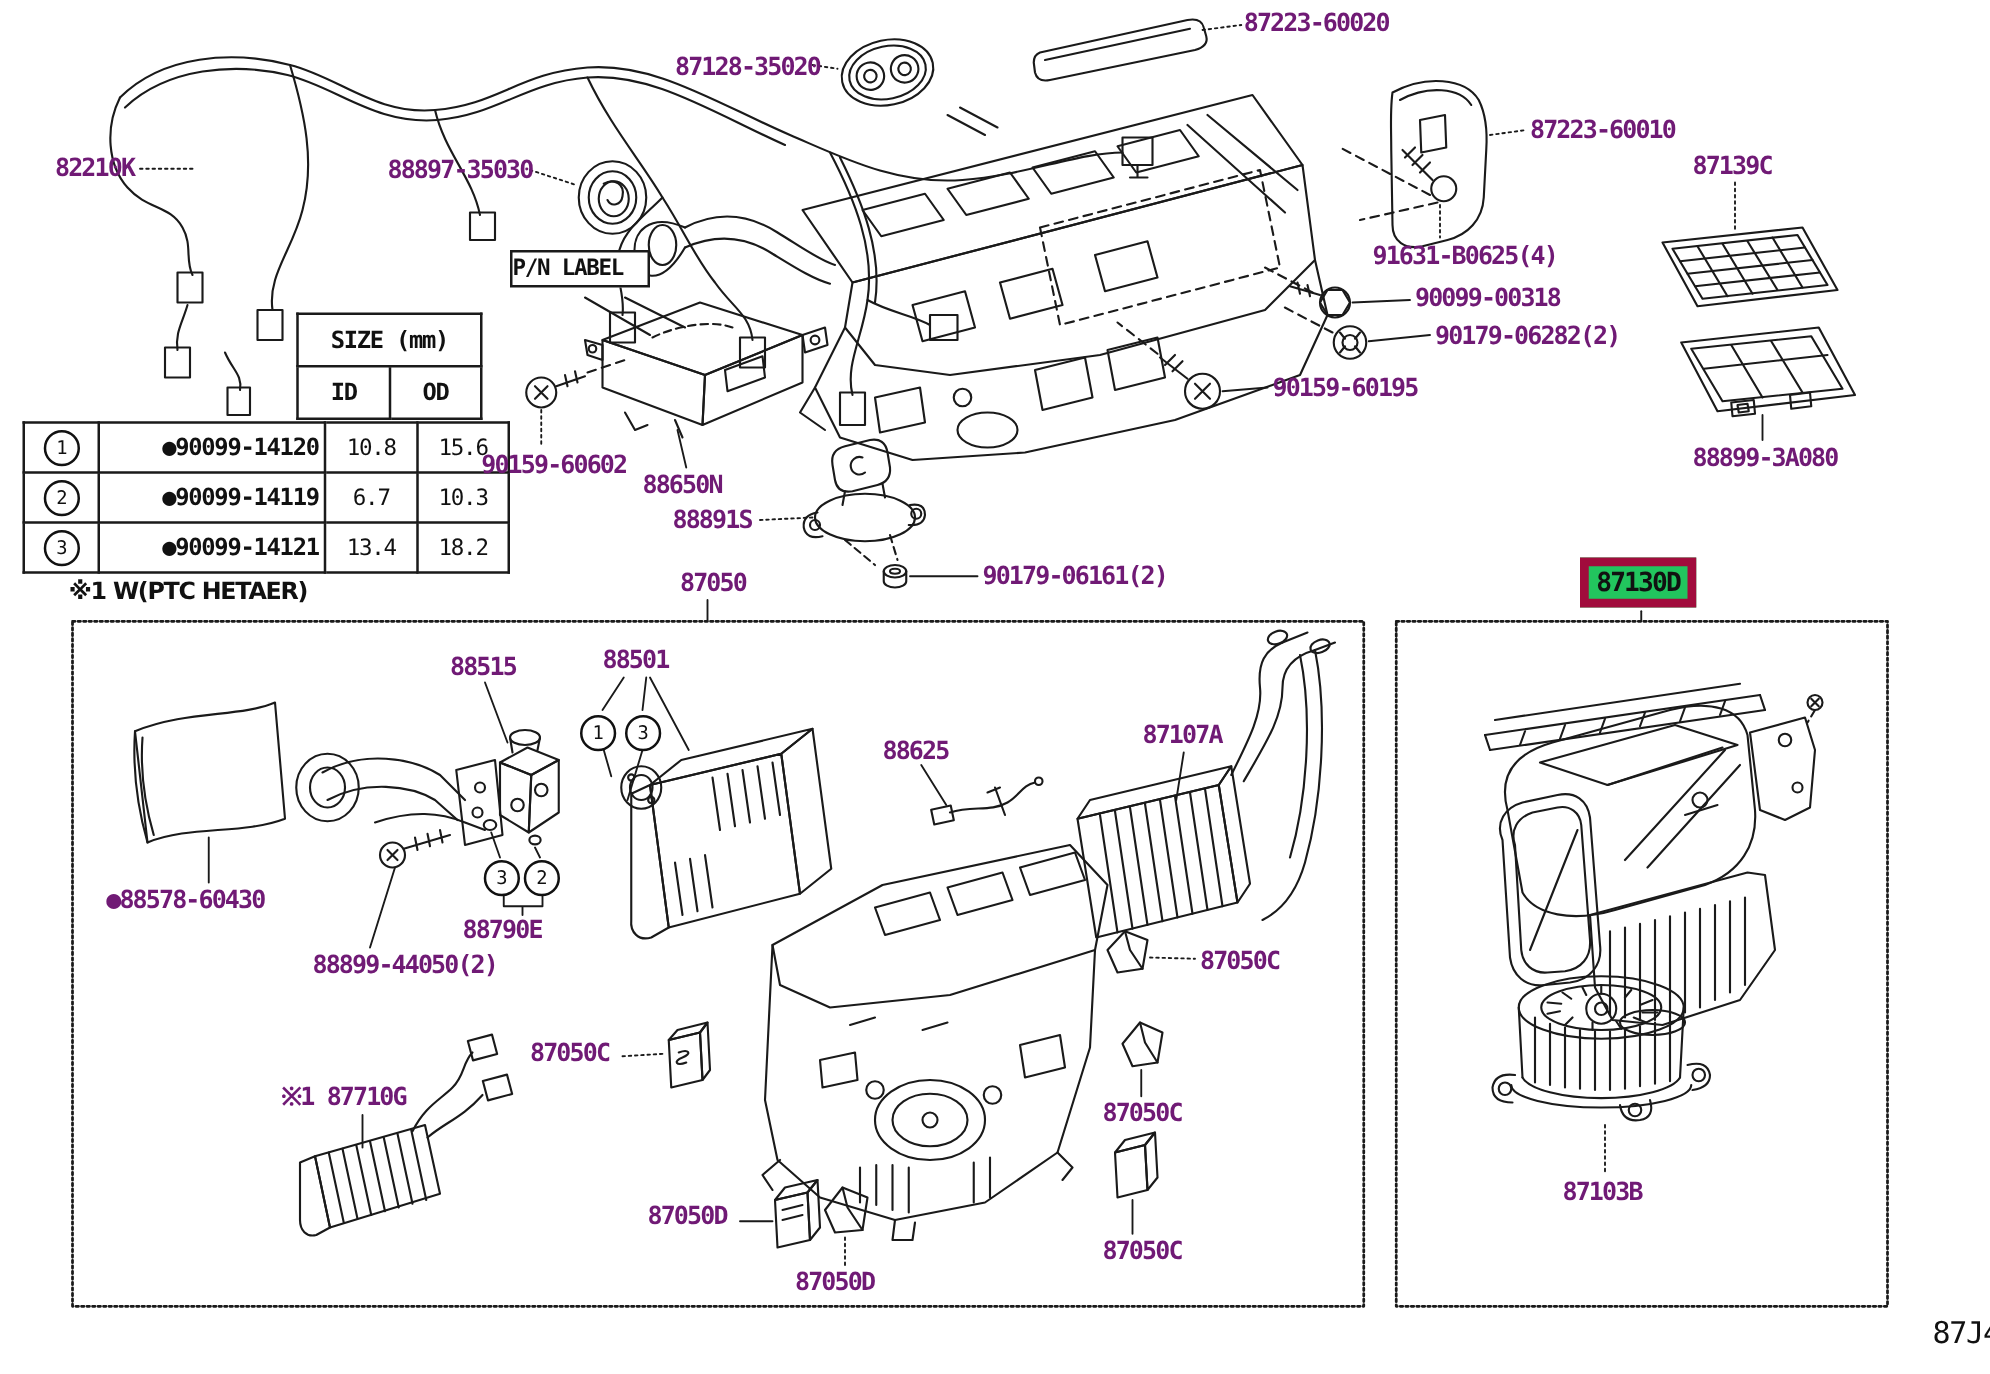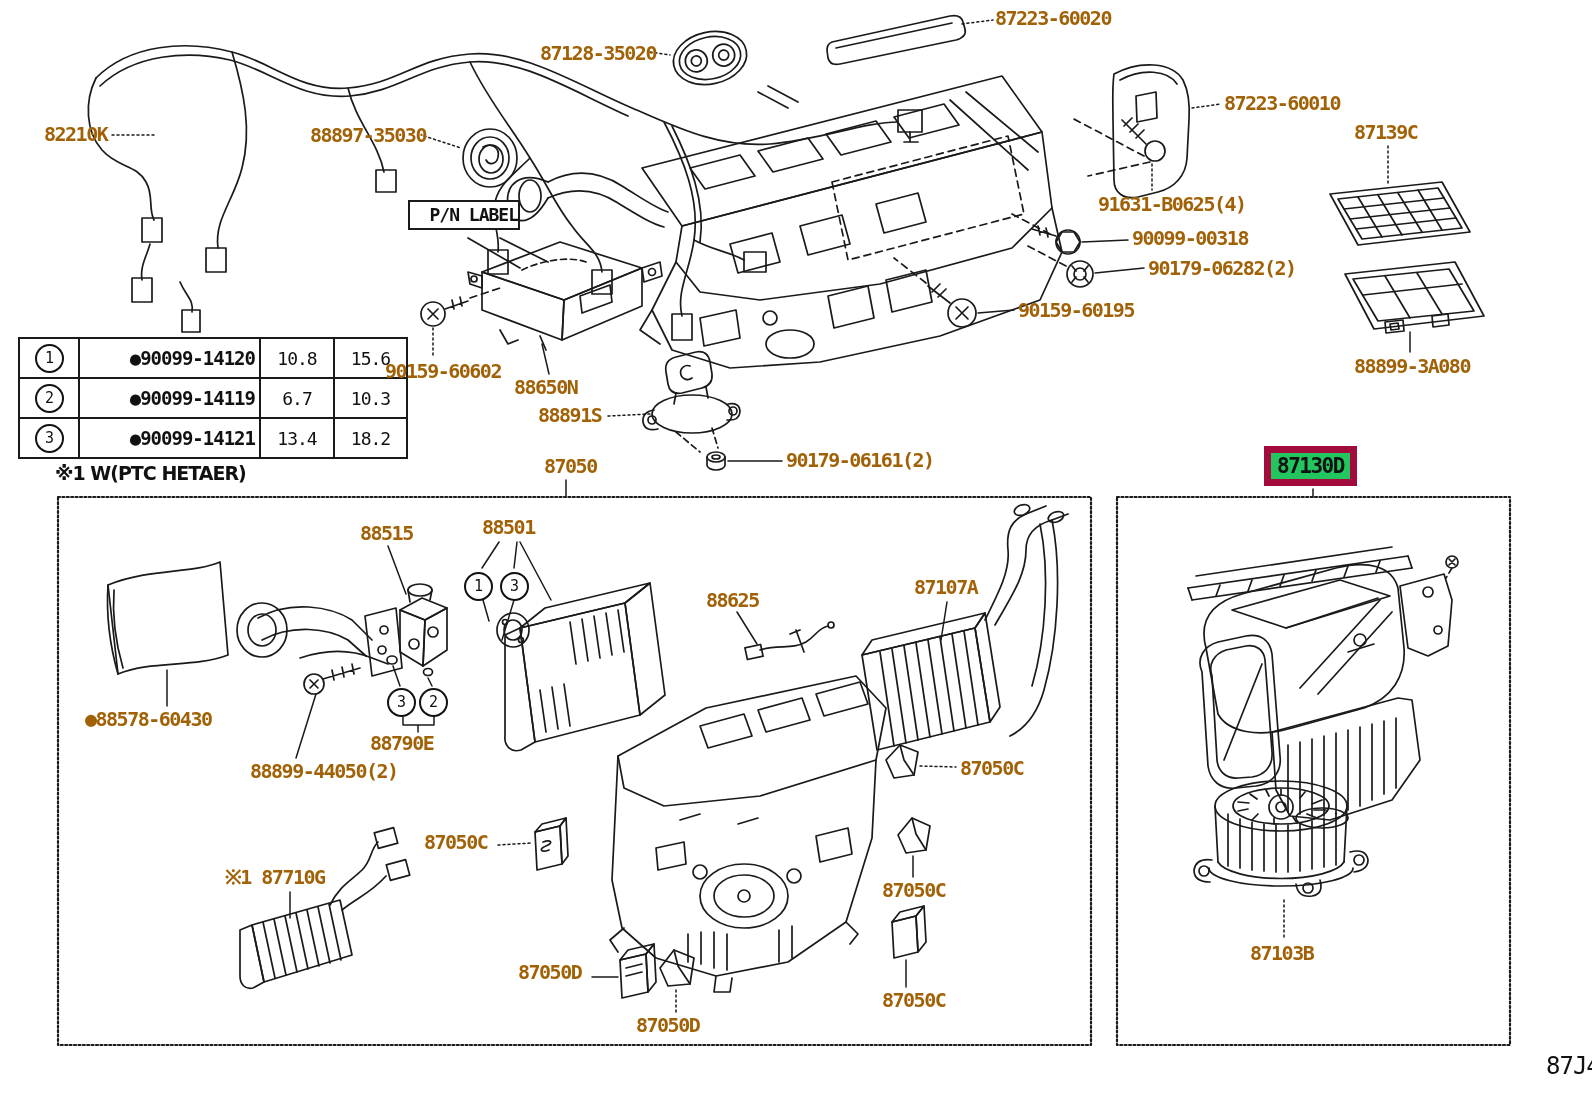--- a/index.html
+++ b/index.html
@@ -1,27 +1,27 @@
 <!DOCTYPE html>
 <html><head>
 <meta charset="utf-8">
 <style>
   html,body{margin:0;padding:0;background:#ffffff;}
   .stage{position:relative;width:1592px;height:1099px;background:#fff;overflow:hidden;
          font-family:"DejaVu Sans Mono","Liberation Mono",monospace;color:#111;}
   svg.art{position:absolute;left:0;top:0;}
   .plabel{position:absolute;font-size:20px;font-weight:bold;letter-spacing:-1.5px;
-          white-space:nowrap;color:#a16207;line-height:22px;}
+          white-space:nowrap;color:#701a75;line-height:22px;}
   .jp{font-family:"DejaVu Sans","Liberation Sans",sans-serif;}
   .legend{position:absolute;left:18px;top:276px;font-size:19px;font-weight:bold;
           letter-spacing:-0.5px;line-height:27px;}
   .legend .dot{font-size:20px;margin-right:8px;}
   .note{position:absolute;left:55px;top:462px;font-size:19px;font-weight:bold;letter-spacing:-1px;}
   .pn-box{position:absolute;left:408px;top:200px;width:108px;height:26px;border:2px solid #1a1a1a;
-          text-align:right;font-size:18px;font-weight:bold;letter-spacing:-1px;line-height:26px;
+          text-align:left;font-size:18px;font-weight:bold;letter-spacing:-1px;line-height:26px;
           background:#fff;}
   .hl-box{position:absolute;left:1264px;top:446px;border:7px solid #A10C3C;background:#22c55e;
           padding:0px 6px;font-size:21px;font-weight:bold;letter-spacing:-1.5px;line-height:26px;}
   table.ptable{position:absolute;border-collapse:collapse;background:#fff;}
   table.ptable td{border:2px solid #1a1a1a;text-align:center;vertical-align:middle;
           font-size:18px;letter-spacing:-1px;padding:0 4px;}
   #tbl-head{left:237px;top:250px;}
   #tbl-head td{height:40px;font-weight:bold;font-size:19px;}
   #tbl-body{left:18px;top:337px;}
   #tbl-body td{height:38px;}
@@ -409,20 +409,31 @@
       <path d="M906,960 L906,987"></path>
       <path d="M592,977 L618,977"></path>
       <path d="M676,990 L676,1012" stroke-dasharray="2 3"></path>
       <path d="M290,892 L290,918"></path>
       <path d="M1284,900 L1284,940" stroke-dasharray="2 3"></path>
     </g>
   </g>
 </svg>
 
 
+<table class="ptable" id="tbl-head">
+  <tbody>
+        <tr>
+          <td colspan="2">SIZE (mm)</td>
+        </tr>
+  <tr>
+    <td class="w-id">ID</td>
+    <td class="w-od">OD</td>
+  </tr>
+</tbody>
+    </table>
 <table class="ptable" id="tbl-body">
   <tbody>
         <tr>
     <td class="w-num"><span class="circ">1</span></td>
     <td class="w-part part">●90099-14120</td>
     <td class="w-id">10.8</td>
     <td class="w-od">15.6</td>
   </tr>
   <tr>
     <td class="w-num"><span class="circ">2</span></td>

